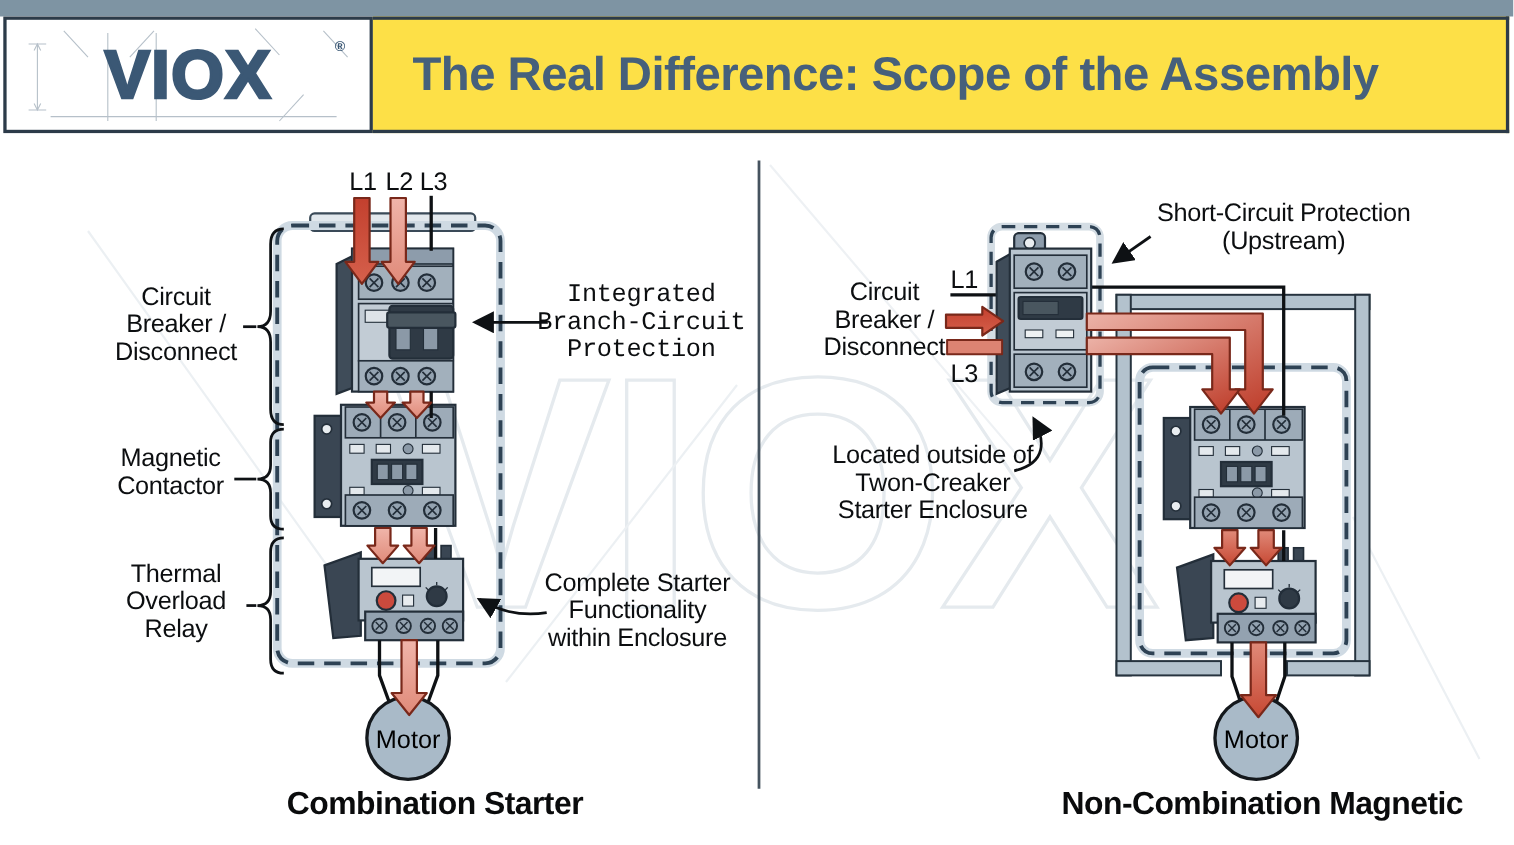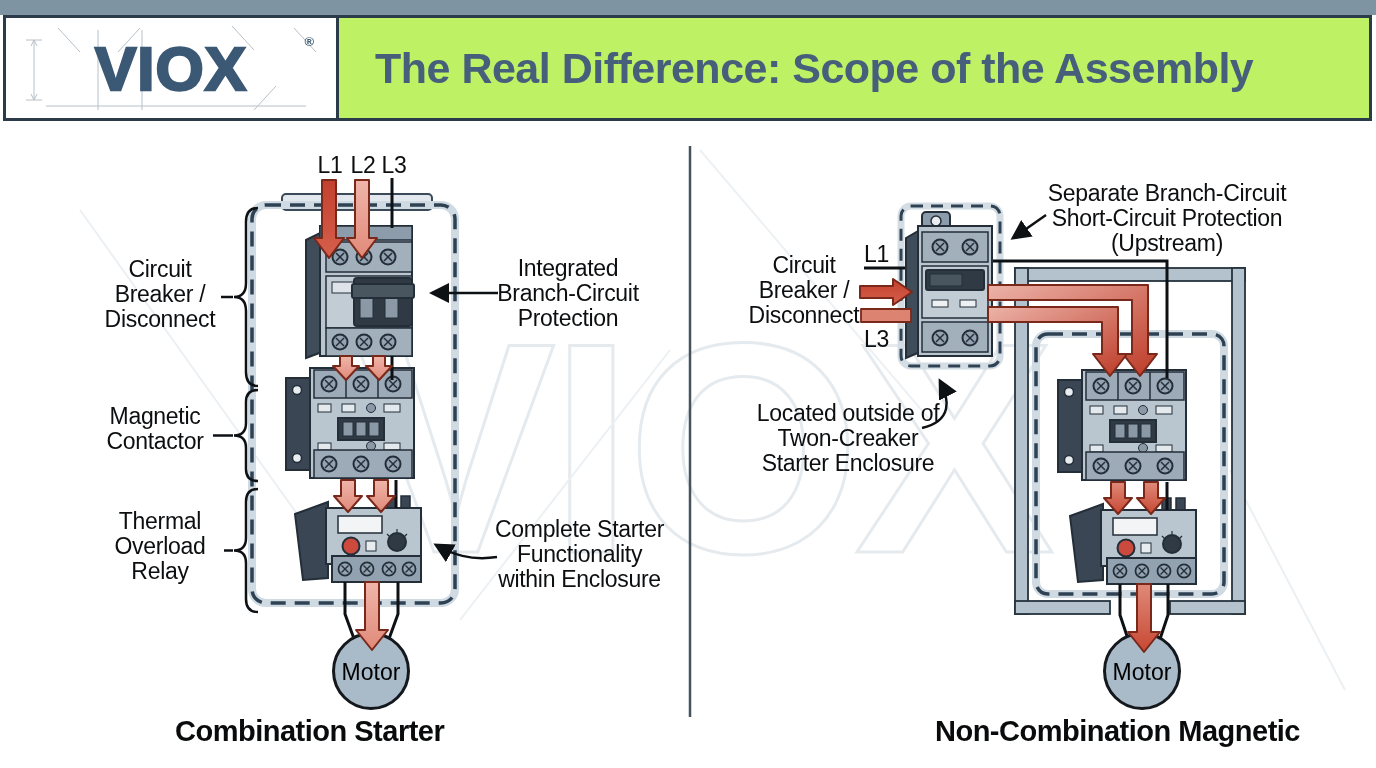--- a/index.html
+++ b/index.html
@@ -9,21 +9,21 @@
     background:#ffffff; font-family:"Liberation Sans", sans-serif;
   }
   
   .top-bar { position:absolute; left:0; top:0; width:1376px; height:15px; background:#7e94a3; }
   .logo-box {
     position:absolute; left:3px; top:15px; width:336px; height:106px;
     background:#ffffff; border:3px solid #2c3b49;
   }
   .title-box {
     position:absolute; left:339px; top:15px; width:1033px; height:106px;
-    background:#bef264; border:3px solid #2c3b49; border-left:none;
+    background:#fde047; border:3px solid #2c3b49; border-left:none;
     display:flex; align-items:center; padding-left:36px;
   }
   .main-title {
     font-size:43px; font-weight:bold; color:#46607b; letter-spacing:-0.5px; white-space:nowrap;
   }
   .logo-text {
     position:absolute; left:0; top:0; width:100%; height:100%;
     display:flex; align-items:center; justify-content:center;
     font-size:62px; font-weight:bold; color:#3b5875;
     -webkit-text-stroke:2.5px #3b5875; letter-spacing:1px;
@@ -31,21 +31,21 @@
   .logo-reg { position:absolute; right:22px; top:16px; font-size:13px; color:#3b5875; font-weight:bold; -webkit-text-stroke:0; }
   .guides { position:absolute; left:0; top:0; }
   
   .lbl {
     position:absolute; font-size:23px; line-height:25px; color:#0c0e10;
     text-align:center; letter-spacing:-0.3px;
   }
   .phase { width:34px; font-size:23px; }
   .caption {
     position:absolute; font-size:29px; font-weight:bold; color:#0a0b0c;
-    text-align:left; letter-spacing:-0.5px;
+    text-align:right; letter-spacing:-0.5px;
   }
   .motor-lbl { position:absolute; width:78px; text-align:center; font-size:23px; color:#000000; }
   svg { position:absolute; left:0; top:0; }
 </style>
 </head>
 <body>
 
 <div id="stage">
 
   <svg width="1376" height="768" viewBox="0 0 1376 768">
@@ -310,37 +310,36 @@
     <div>Thermal</div>
     <div>Overload</div>
     <div>Relay</div>
   </div>
 
   <div class="lbl" style="left:50px; top:404px; width:210px;">
     <div>Magnetic</div>
     <div>Contactor</div>
   </div>
 
-  <div class="lbl" style="left:463px; top:256px; width:210px;">
+  <div class="lbl" style="left:478px; top:256px; width:210px;font-family:Liberation Mono, monospace;">
     <div>Integrated</div>
     <div>Branch-Circuit</div>
     <div>Protection</div>
   </div>
 
   <div class="lbl" style="left:472px; top:517px; width:215px;">
     <div>Complete Starter</div>
     <div>Functionality</div>
     <div>within Enclosure</div>
   </div>
 
   <div class="motor-lbl" style="left:332px; top:659px;">Motor</div>
   <div class="caption" style="left:175px; top:715px; width:355px;">Combination Starter</div>
 
   <div class="lbl" style="left:1028px; top:181px; width:278px;">
-    <div>Separate Branch-Circuit</div>
     <div>Short-Circuit Protection</div>
     <div>(Upstream)</div>
   </div>
 
   <div class="lbl" style="left:726px; top:253px; width:156px;">
     <div>Circuit</div>
     <div>Breaker /</div>
     <div>Disconnect</div>
   </div>
 

